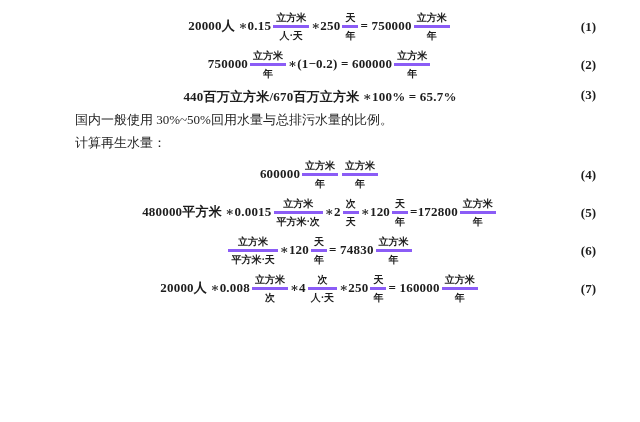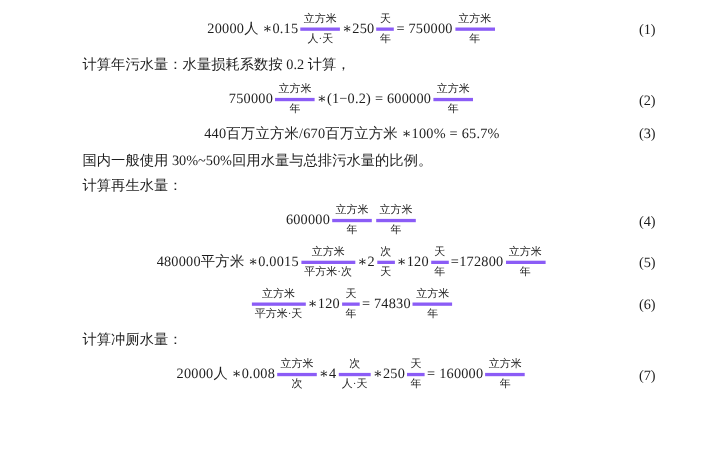--- a/index.html
+++ b/index.html
@@ -20,20 +20,21 @@
     font-size: 13px;
     line-height: 15px;
     margin: 8px 75px 8px 75px;
     text-align: left;
   }
   .eq-row {
     position: relative;
     text-align: center;
     margin: 5px 0;
     white-space: nowrap;
+    font-weight: bold;
   }
   .eq {
     display: inline-block;
     font-size: 13px;
     line-height: 1.15;
     vertical-align: middle;
   }
   .t { vertical-align: middle; letter-spacing: 0.2px; }
   .frac {
     display: inline-block;
@@ -59,21 +60,20 @@
 </head>
 <body>
 
 <div class="doc">
 
   <div class="eq-row">
     <span class="eq"><span class="t">20000人 ∗0.15</span><span class="frac"><span class="num">立方米</span><span class="den">人·天</span></span><span class="t">∗250</span><span class="frac"><span class="num">天</span><span class="den">年</span></span><span class="t">= 750000</span><span class="frac"><span class="num">立方米</span><span class="den">年</span></span></span>
     <span class="eq-num">(1)</span>
   </div>
 
-  <div class="para">计算年污水量：水量损耗系数按 0.2 计算，</div>
 
   <div class="eq-row">
     <span class="eq"><span class="t">750000</span><span class="frac"><span class="num">立方米</span><span class="den">年</span></span><span class="t">∗(1−0.2) = 600000</span><span class="frac"><span class="num">立方米</span><span class="den">年</span></span></span>
     <span class="eq-num">(2)</span>
   </div>
 
 
   <div class="eq-row">
     <span class="eq"><span class="t">440百万立方米/670百万立方米 ∗100% = 65.7%</span></span>
     <span class="eq-num">(3)</span>
@@ -93,20 +93,19 @@
     <span class="eq"><span class="t">480000平方米 ∗0.0015</span><span class="frac"><span class="num">立方米</span><span class="den">平方米·次</span></span><span class="t">∗2</span><span class="frac"><span class="num">次</span><span class="den">天</span></span><span class="t">∗120</span><span class="frac"><span class="num">天</span><span class="den">年</span></span><span class="t">=172800</span><span class="frac"><span class="num">立方米</span><span class="den">年</span></span></span>
     <span class="eq-num">(5)</span>
   </div>
 
 
   <div class="eq-row">
     <span class="eq"><span class="frac"><span class="num">立方米</span><span class="den">平方米·天</span></span><span class="t">∗120</span><span class="frac"><span class="num">天</span><span class="den">年</span></span><span class="t">= 74830</span><span class="frac"><span class="num">立方米</span><span class="den">年</span></span></span>
     <span class="eq-num">(6)</span>
   </div>
 
-  <div class="para">计算冲厕水量：</div>
 
   <div class="eq-row">
     <span class="eq"><span class="t">20000人 ∗0.008</span><span class="frac"><span class="num">立方米</span><span class="den">次</span></span><span class="t">∗4</span><span class="frac"><span class="num">次</span><span class="den">人·天</span></span><span class="t">∗250</span><span class="frac"><span class="num">天</span><span class="den">年</span></span><span class="t">= 160000</span><span class="frac"><span class="num">立方米</span><span class="den">年</span></span></span>
     <span class="eq-num">(7)</span>
   </div>
 
 </div>
 
 </body></html>

